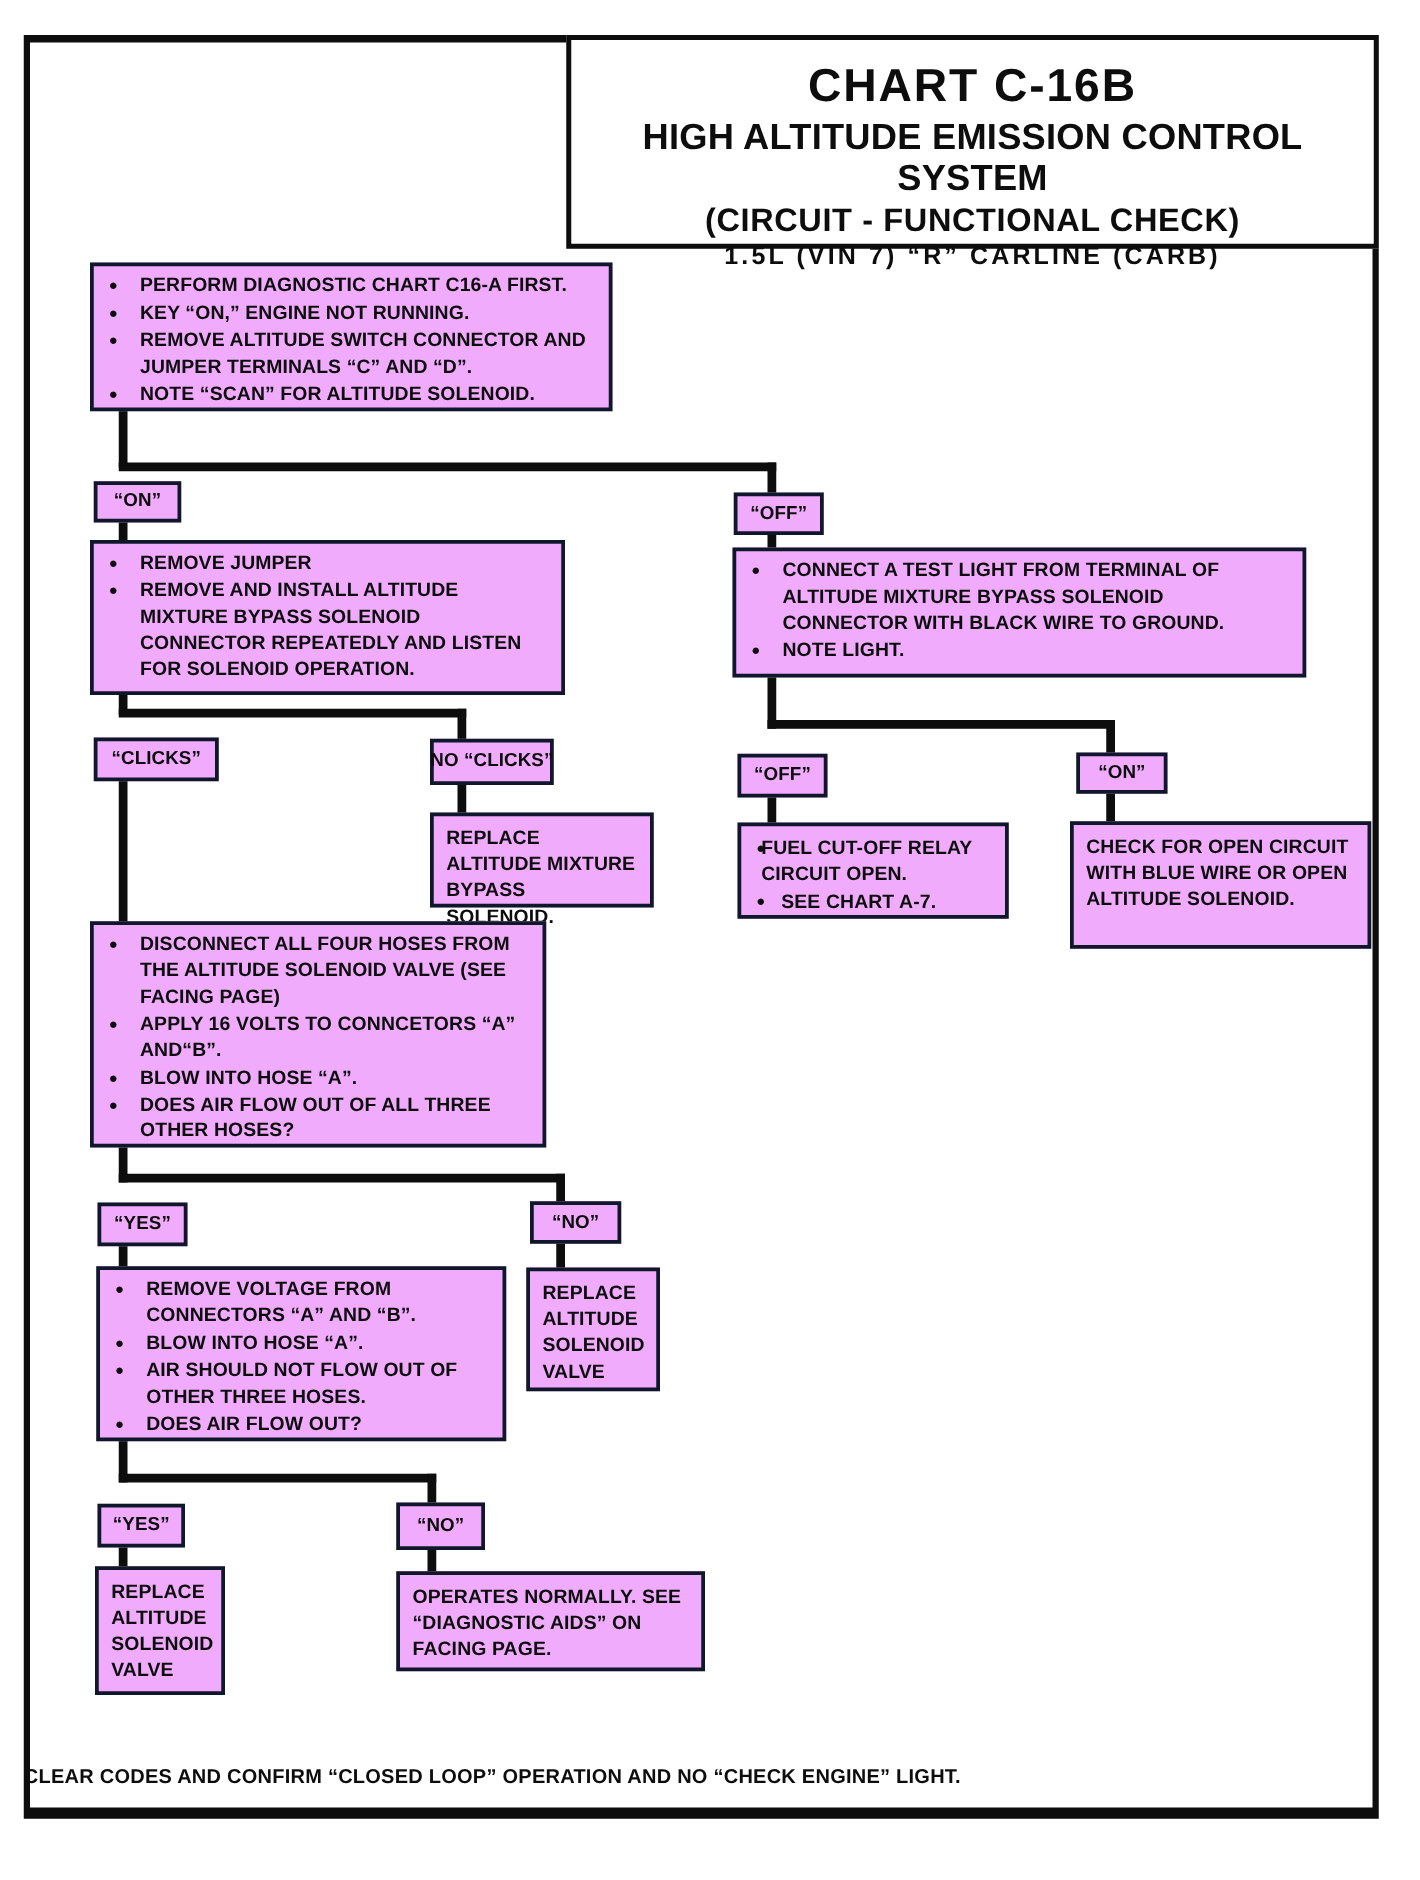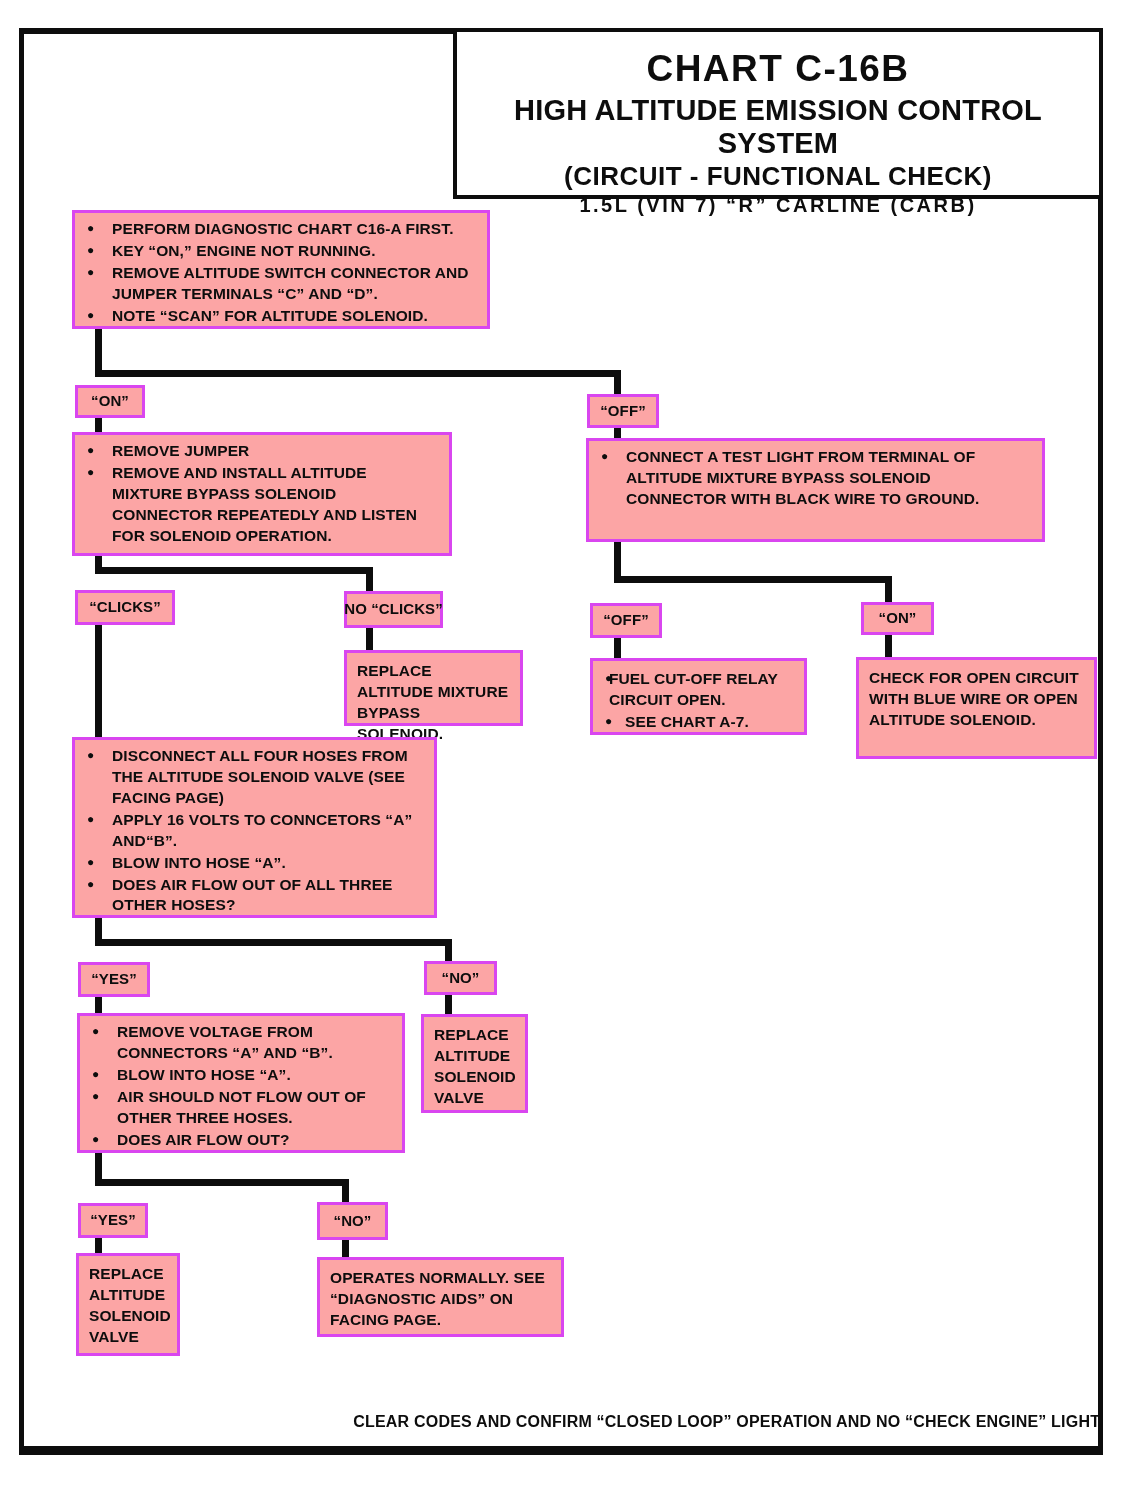--- a/index.html
+++ b/index.html
@@ -11,21 +11,21 @@
   }
   .abs{position:absolute;box-sizing:border-box;}
   .page-border{
     border-top:6px solid #0d0d0d;
     border-left:5px solid #0d0d0d;
     border-right:5px solid #0d0d0d;
     border-bottom:9px solid #0d0d0d;
     background:transparent;
   }
   .node{
-    background:#fca5a5;border:3px solid #d946ef;
+    background:#f0abfc;border:3px solid #0f172a;
     font-weight:bold;font-size:15.5px;line-height:1.35;
     letter-spacing:0.1px;
   }
   .label-node{
     display:flex;align-items:center;justify-content:center;
     font-weight:bold;font-size:15px;white-space:nowrap;
   }
   .text-node{padding:8px 10px;}
   .line{background:#0d0d0d;}
   ul.bullets{list-style:none;margin:0;padding:6px 8px 6px 0;}
@@ -35,21 +35,21 @@
   }
   .title-box{
     background:#ffffff;border:4px solid #0d0d0d;
     text-align:center;font-weight:bold;
   }
   .title-line1{font-size:37px;letter-spacing:1.5px;margin-top:16px;}
   .title-line2{font-size:29px;letter-spacing:0.2px;margin-top:4px;}
   .title-line3{font-size:26px;letter-spacing:0.5px;margin-top:1px;}
   .title-line4{font-size:20px;letter-spacing:2.5px;margin-top:2px;}
   .footer-note{
-    text-align:right;font-weight:bold;font-size:16px;letter-spacing:0.2px;padding-left:28px;
+    text-align:left;font-weight:bold;font-size:16px;letter-spacing:0.2px;
   }
 </style>
 </head>
 <body>
 
 <div class="abs page-border" style="left:19px;top:28px;width:1084px;height:1427px;"></div>
 
 <div class="abs title-box" style="left:453px;top:28px;width:650px;height:171px;">
   <div class="title-line1">CHART C-16B</div>
   <div class="title-line2">HIGH ALTITUDE EMISSION CONTROL SYSTEM</div>
@@ -161,20 +161,21 @@
   <span>OPERATES NORMALLY.  SEE “DIAGNOSTIC AIDS” ON FACING PAGE.</span>
 </div>
 
 <div class="abs node label-node" style="left:587px;top:394px;width:72px;height:34px;">
   <span>“OFF”</span>
 </div>
 
 <div class="abs node" style="left:586px;top:438px;width:459px;height:104px;">
   <ul class="bullets">
     <li>CONNECT A TEST LIGHT FROM TERMINAL OF ALTITUDE MIXTURE BYPASS SOLENOID CONNECTOR WITH BLACK WIRE TO GROUND.</li>
+    <li>NOTE LIGHT.</li>
   </ul>
 </div>
 
 <div class="abs node label-node" style="left:590px;top:603px;width:72px;height:35px;">
   <span>“OFF”</span>
 </div>
 
 <div class="abs node label-node" style="left:861px;top:602px;width:73px;height:33px;">
   <span>“ON”</span>
 </div>

